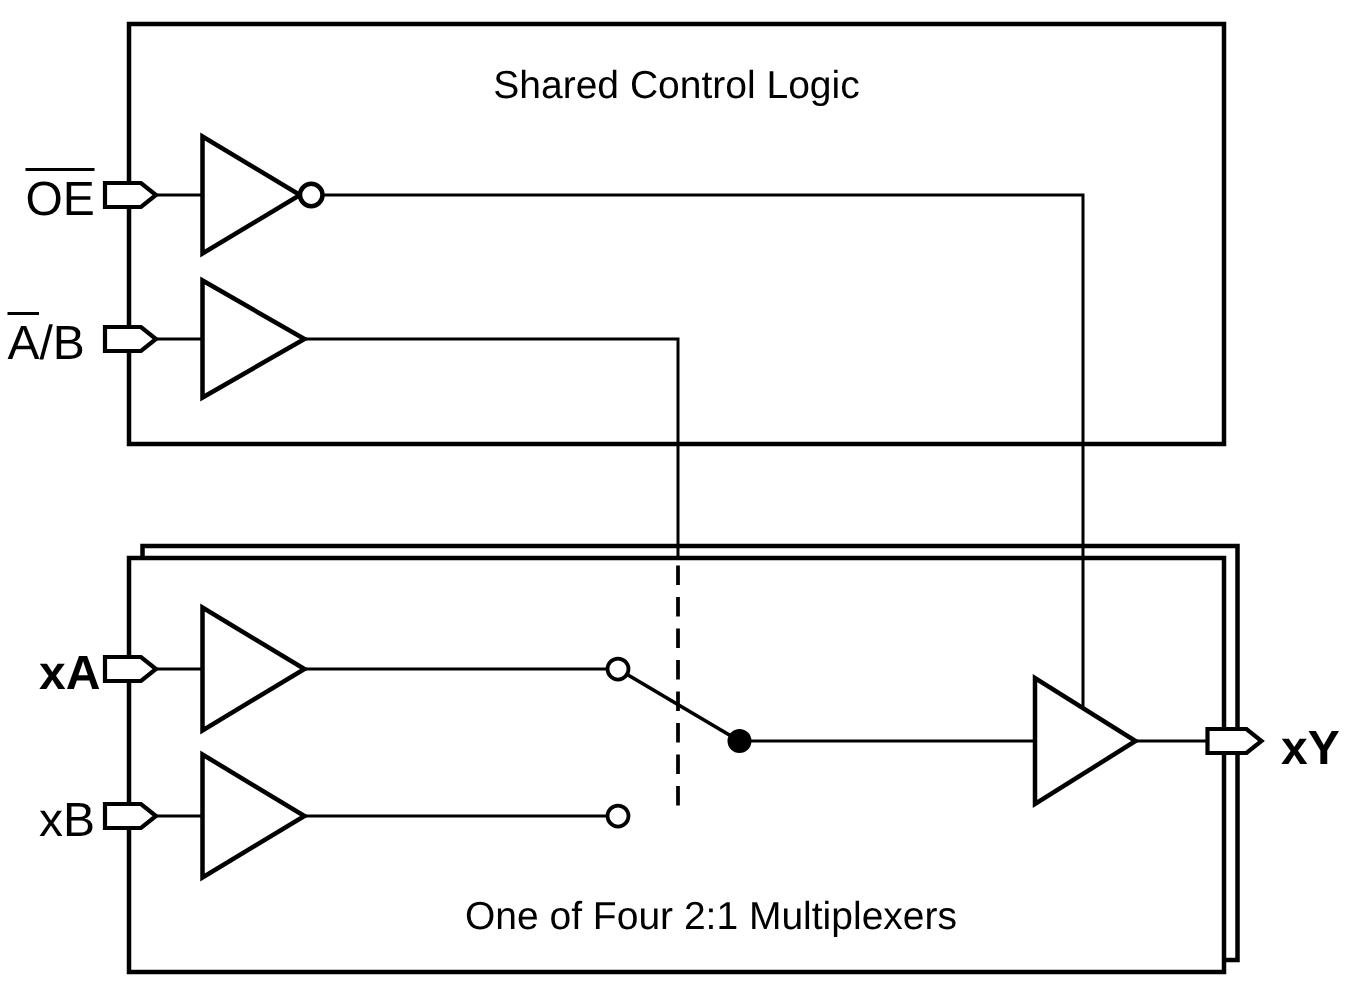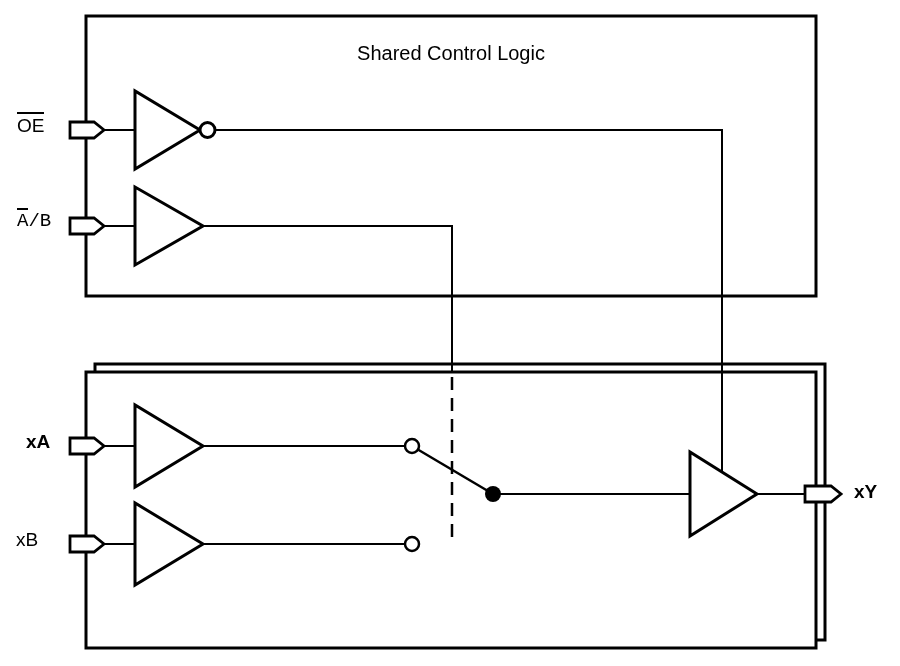--- a/index.html
+++ b/index.html
@@ -28,34 +28,34 @@
   .dashed  { fill: none; stroke: var(--line); stroke-width: 2.5; stroke-dasharray: 13 8; }
   .gate    { fill: var(--background); stroke: var(--line); stroke-width: 3; stroke-linejoin: miter; }
   .bubble  { fill: var(--background); stroke: var(--line); stroke-width: 3; }
   .contact { fill: var(--background); stroke: var(--line); stroke-width: 2.5; }
   .dot     { fill: var(--line); stroke: none; }
   .pin     { fill: var(--background); stroke: var(--line); stroke-width: 2.8; stroke-linejoin: miter; }
 
   
   .sig-label {
     position: absolute;
-    font-size: 19px;
+    font-size: 32px;
     line-height: 1;
     white-space: nowrap;
     color: var(--text);
   }
   .overbar {
     display: inline-block;
     border-top: 2.5px solid var(--text);
     padding-top: 2px;
     line-height: 1;
   }
   .block-title {
     position: absolute;
-    font-size: 20px;
+    font-size: 26px;
     line-height: 1.1;
     text-align: center;
     white-space: nowrap;
     color: var(--text);
   }
 </style>
 </head>
 <body>
 
 <div id="canvas">
@@ -96,28 +96,29 @@
 
     <polygon points="70,122 94,122 104,130 94,138 70,138" class="pin"></polygon>
     <polygon points="70,218 94,218 104,226 94,234 70,234" class="pin"></polygon>
     <polygon points="70,438 94,438 104,446 94,454 70,454" class="pin"></polygon>
     <polygon points="70,536 94,536 104,544 94,552 70,552" class="pin"></polygon>
     <polygon points="805,486 831,486 841,494 831,502 805,502" class="pin"></polygon>
   </svg>
 
   <div class="block-title" style="left:86px; top:42px; width:730px;">Shared Control Logic</div>
 
+  <div class="block-title" style="left:109px; top:596px; width:730px;">One of Four 2:1 Multiplexers</div>
 
   <div class="sig-label" style="left:17px; top:112px;">
     <span class="overbar">OE</span>
   </div>
 
-  <div class="sig-label" style="left:17px; top:208px;font-family:Liberation Mono, monospace;">
+  <div class="sig-label" style="left:5px; top:208px;">
     <span class="overbar">A</span><span>/B</span>
   </div>
 
   <div class="sig-label" style="left:26px; top:432px;font-weight:bold;">xA</div>
 
-  <div class="sig-label" style="left:16px; top:530px;">xB</div>
+  <div class="sig-label" style="left:26px; top:530px;">xB</div>
 
   <div class="sig-label" style="left:854px; top:482px;font-weight:bold;">xY</div>
 
 </div>
 
 </body></html>

